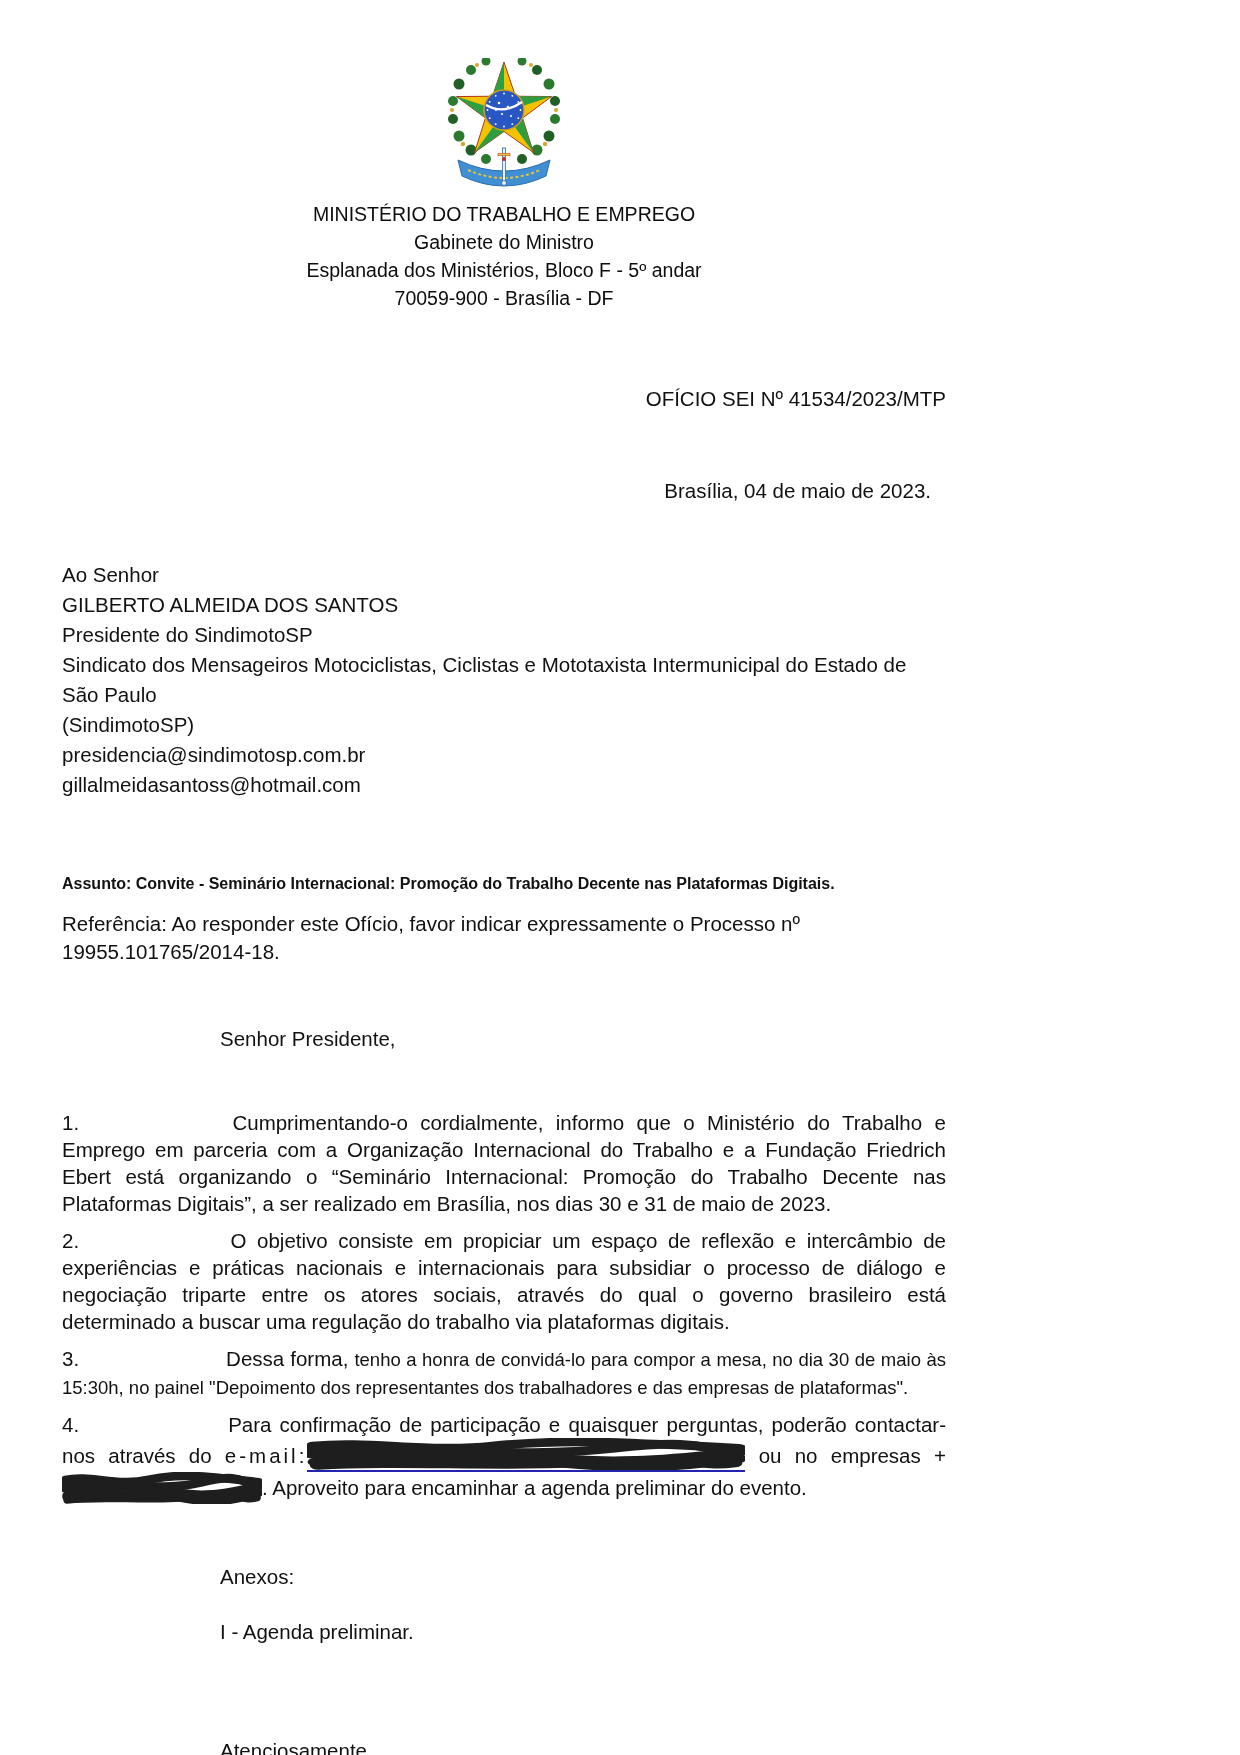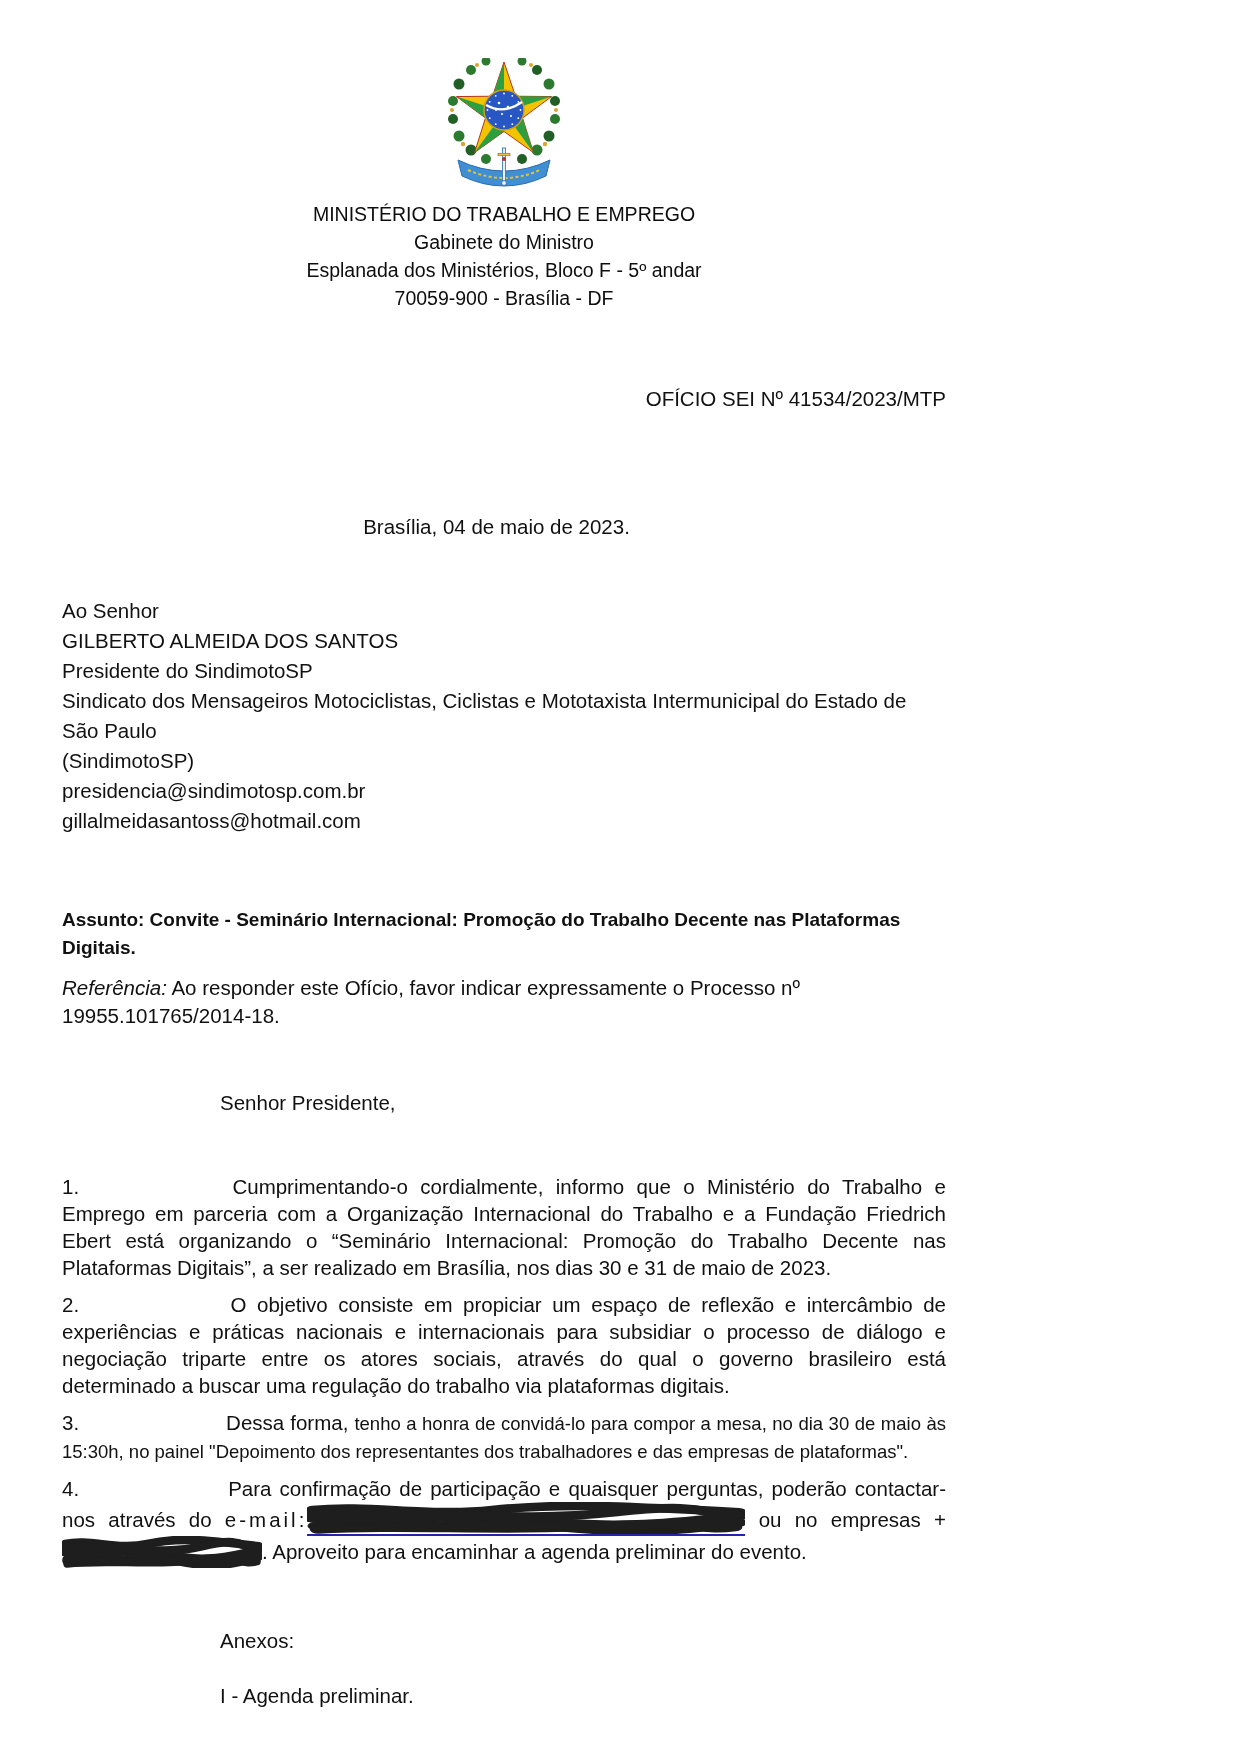--- a/index.html
+++ b/index.html
@@ -13,27 +13,27 @@
     color: #111;
     font-family: "Liberation Sans", "DejaVu Sans", sans-serif;
     font-size: 20px;
   }
   
   .letterhead { text-align: center; }
   .emblem { display: block; margin: 0 auto; width: 122px; height: 130px; }
   .letterhead-lines { margin-top: 12px; line-height: 28px; font-size: 19.5px; color: #0d0d0d; }
   
   .doc-number { margin-top: 73px; line-height: 28px; font-size: 20.5px; text-align: right; }
-  .date-line { margin-top: 100px; line-height: 28px; text-align: center; padding-right: 15px; font-size: 20.5px; }
+  .date-line { margin-top: 64px; line-height: 28px; text-align: right; padding-right: 15px; font-size: 20.5px; }
   
   .recipient { margin-top: 55px; line-height: 30px; font-size: 20.5px; }
   
-  .subject-line { margin-top: 70px; line-height: 28px; font-weight: bold; font-size: 19px; }
+  .subject-line { margin-top: 70px; line-height: 28px; font-weight: bold; font-size: 16px; }
   .reference-line { margin-top: 12px; line-height: 28px; font-size: 20.5px; }
-  .reference-line .ref-label { font-style: italic; }
+  .reference-line .ref-label { }
   
   .salutation { margin-top: 59px; margin-left: 158px; line-height: 27px; font-size: 20.5px; }
   .para { margin: 10px 0 0 0; line-height: 27px; text-align: justify; font-size: 20.5px; }
   .para.first { margin-top: 57px; }
   .para-num { display: inline-block; width: 158px; }
   .seg-small { font-size: 18.5px; }
   .email-label { letter-spacing: 3px; }
   
   .redaction { display: inline-block; position: relative; height: 32px; vertical-align: -9px; }
   .redaction svg { position: absolute; left: 0; top: 0; width: 100%; height: 100%; }

